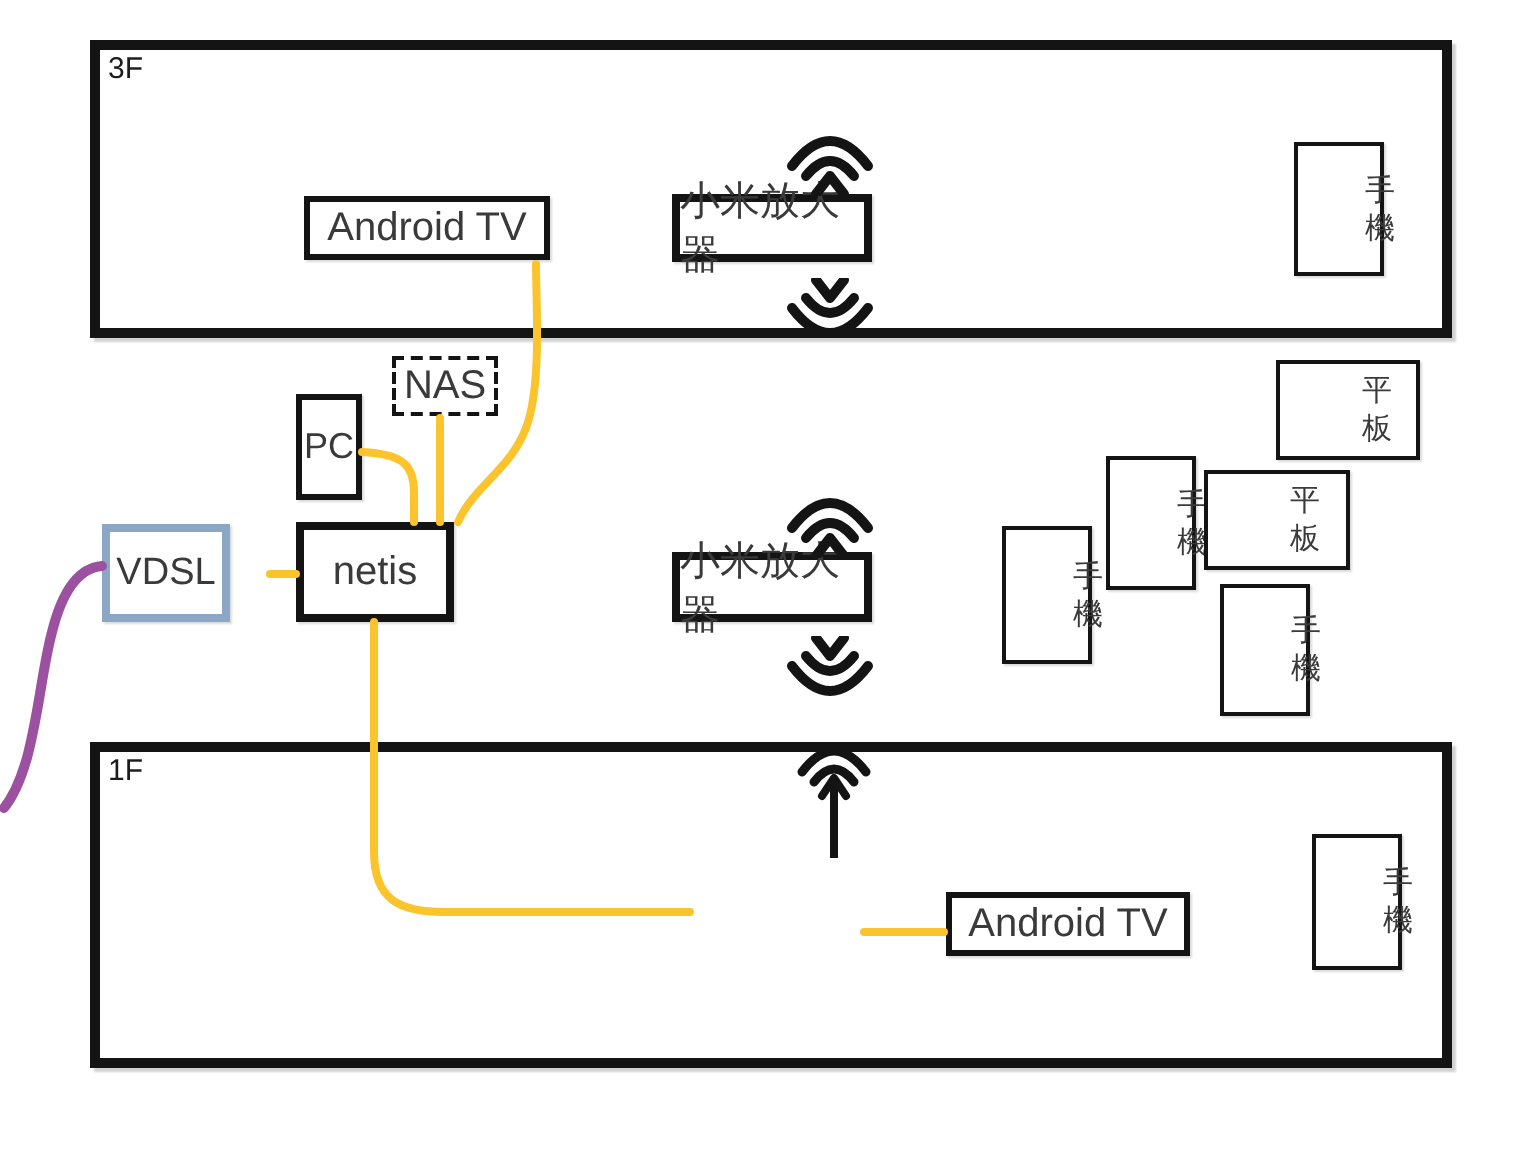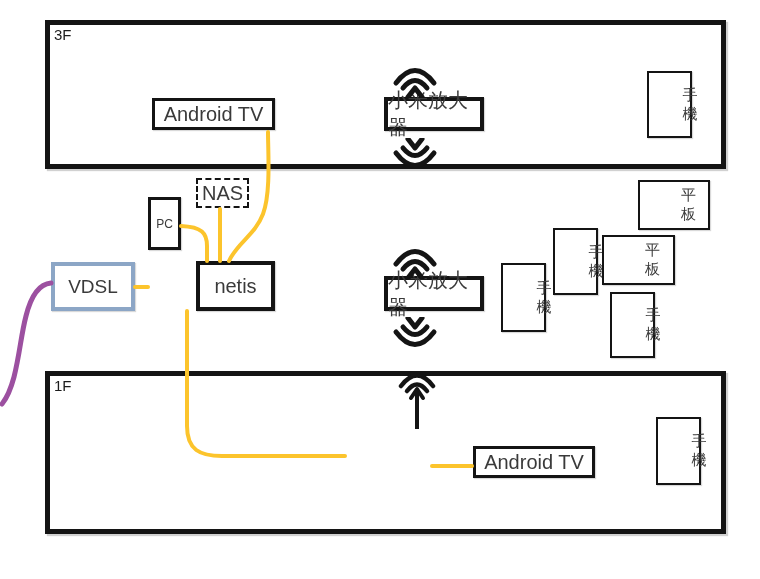--- a/index.html
+++ b/index.html
@@ -4,24 +4,24 @@
 <style>
   html,body{margin:0;padding:0;background:#ffffff;}
   .canvas{position:relative;width:760px;height:579px;background:#ffffff;overflow:hidden;
           font-family:"Liberation Sans","DejaVu Sans",sans-serif;color:#333;}
   .floor{position:absolute;background:#ffffff;border:5px solid #141414;box-sizing:border-box;
          box-shadow:2px 2px 1px rgba(0,0,0,0.18);z-index:1;text-align:right;}
   .floor-label{position:absolute;left:4px;top:1px;font-size:15px;font-weight:500;color:#1c1c1c;}
   .dev{position:absolute;background:#ffffff;border:3px solid #141414;box-sizing:border-box;
        display:flex;align-items:center;justify-content:center;font-size:20px;color:#3a3a3a;
        z-index:2;box-shadow:1px 1px 1px rgba(0,0,0,0.15);}
-  .b2{border-width:2px;padding-left:41px;} .b4{border-width:4px;margin-left:48px;}
+  .b2{border-width:2px;padding-left:41px;} .b4{border-width:4px;}
   .dashed{border:2px dashed #141414;box-shadow:none;}
   .vdsl{border:4px solid #8CA6C6;font-size:19px;}
-  .fs15{font-size:15px;} .fs18{font-size:12px;} .fs20{font-size:20px;}
+  .fs15{font-size:15px;} .fs18{font-size:18px;} .fs20{font-size:20px;}
   .icon{position:absolute;z-index:2;}
   .flip{transform:rotate(180deg);}
   svg.wires{position:absolute;left:0;top:0;z-index:3;pointer-events:none;}
 </style>
 </head>
 <body>
 
 <div class="canvas">
 
   <div class="floor" style="left:45px;top:20px;width:681px;height:149px;">
@@ -45,21 +45,21 @@
   <span class="icon flip" style="left:392px;top:134px;">
     <svg width="46" height="32" viewBox="0 0 46 32">
       <path d="M4,17 Q23,-8 42,17" fill="none" stroke="#141414" stroke-width="5" stroke-linecap="round"></path>
       <path d="M11,22 Q23,7 35,22" fill="none" stroke="#141414" stroke-width="5" stroke-linecap="round"></path>
       <path d="M16,31 L23,22 L30,31" fill="none" stroke="#141414" stroke-width="5" stroke-linecap="round" stroke-linejoin="round"></path>
     </svg>
   </span>
 
   <div class="dev dashed" style="left:196px;top:178px;width:53px;height:30px;">NAS</div>
   <div class="dev fs18" style="left:148px;top:197px;width:33px;height:53px;">PC</div>
-  <div class="dev vdsl" style="left:51px;top:262px;width:84px;height:49px;">VDSL</div>
+  <div class="dev vdsl" style="left:51px;top:262px;width:64px;height:49px;">VDSL</div>
   <div class="dev b4 fs20" style="left:148px;top:261px;width:79px;height:50px;">netis</div>
   <div class="dev b4" style="left:336px;top:276px;width:100px;height:35px;">小米放大器</div>
   <div class="dev b2 fs15" style="left:501px;top:263px;width:43px;height:69px;">手機</div>
   <div class="dev b2 fs15" style="left:553px;top:228px;width:43px;height:67px;">手機</div>
   <div class="dev b2 fs15" style="left:638px;top:180px;width:72px;height:50px;">平板</div>
   <div class="dev b2 fs15" style="left:602px;top:235px;width:73px;height:50px;">平板</div>
   <div class="dev b2 fs15" style="left:610px;top:292px;width:43px;height:66px;">手機</div>
 
   <span class="icon" style="left:392px;top:247px;">
     <svg width="46" height="32" viewBox="0 0 46 32">

